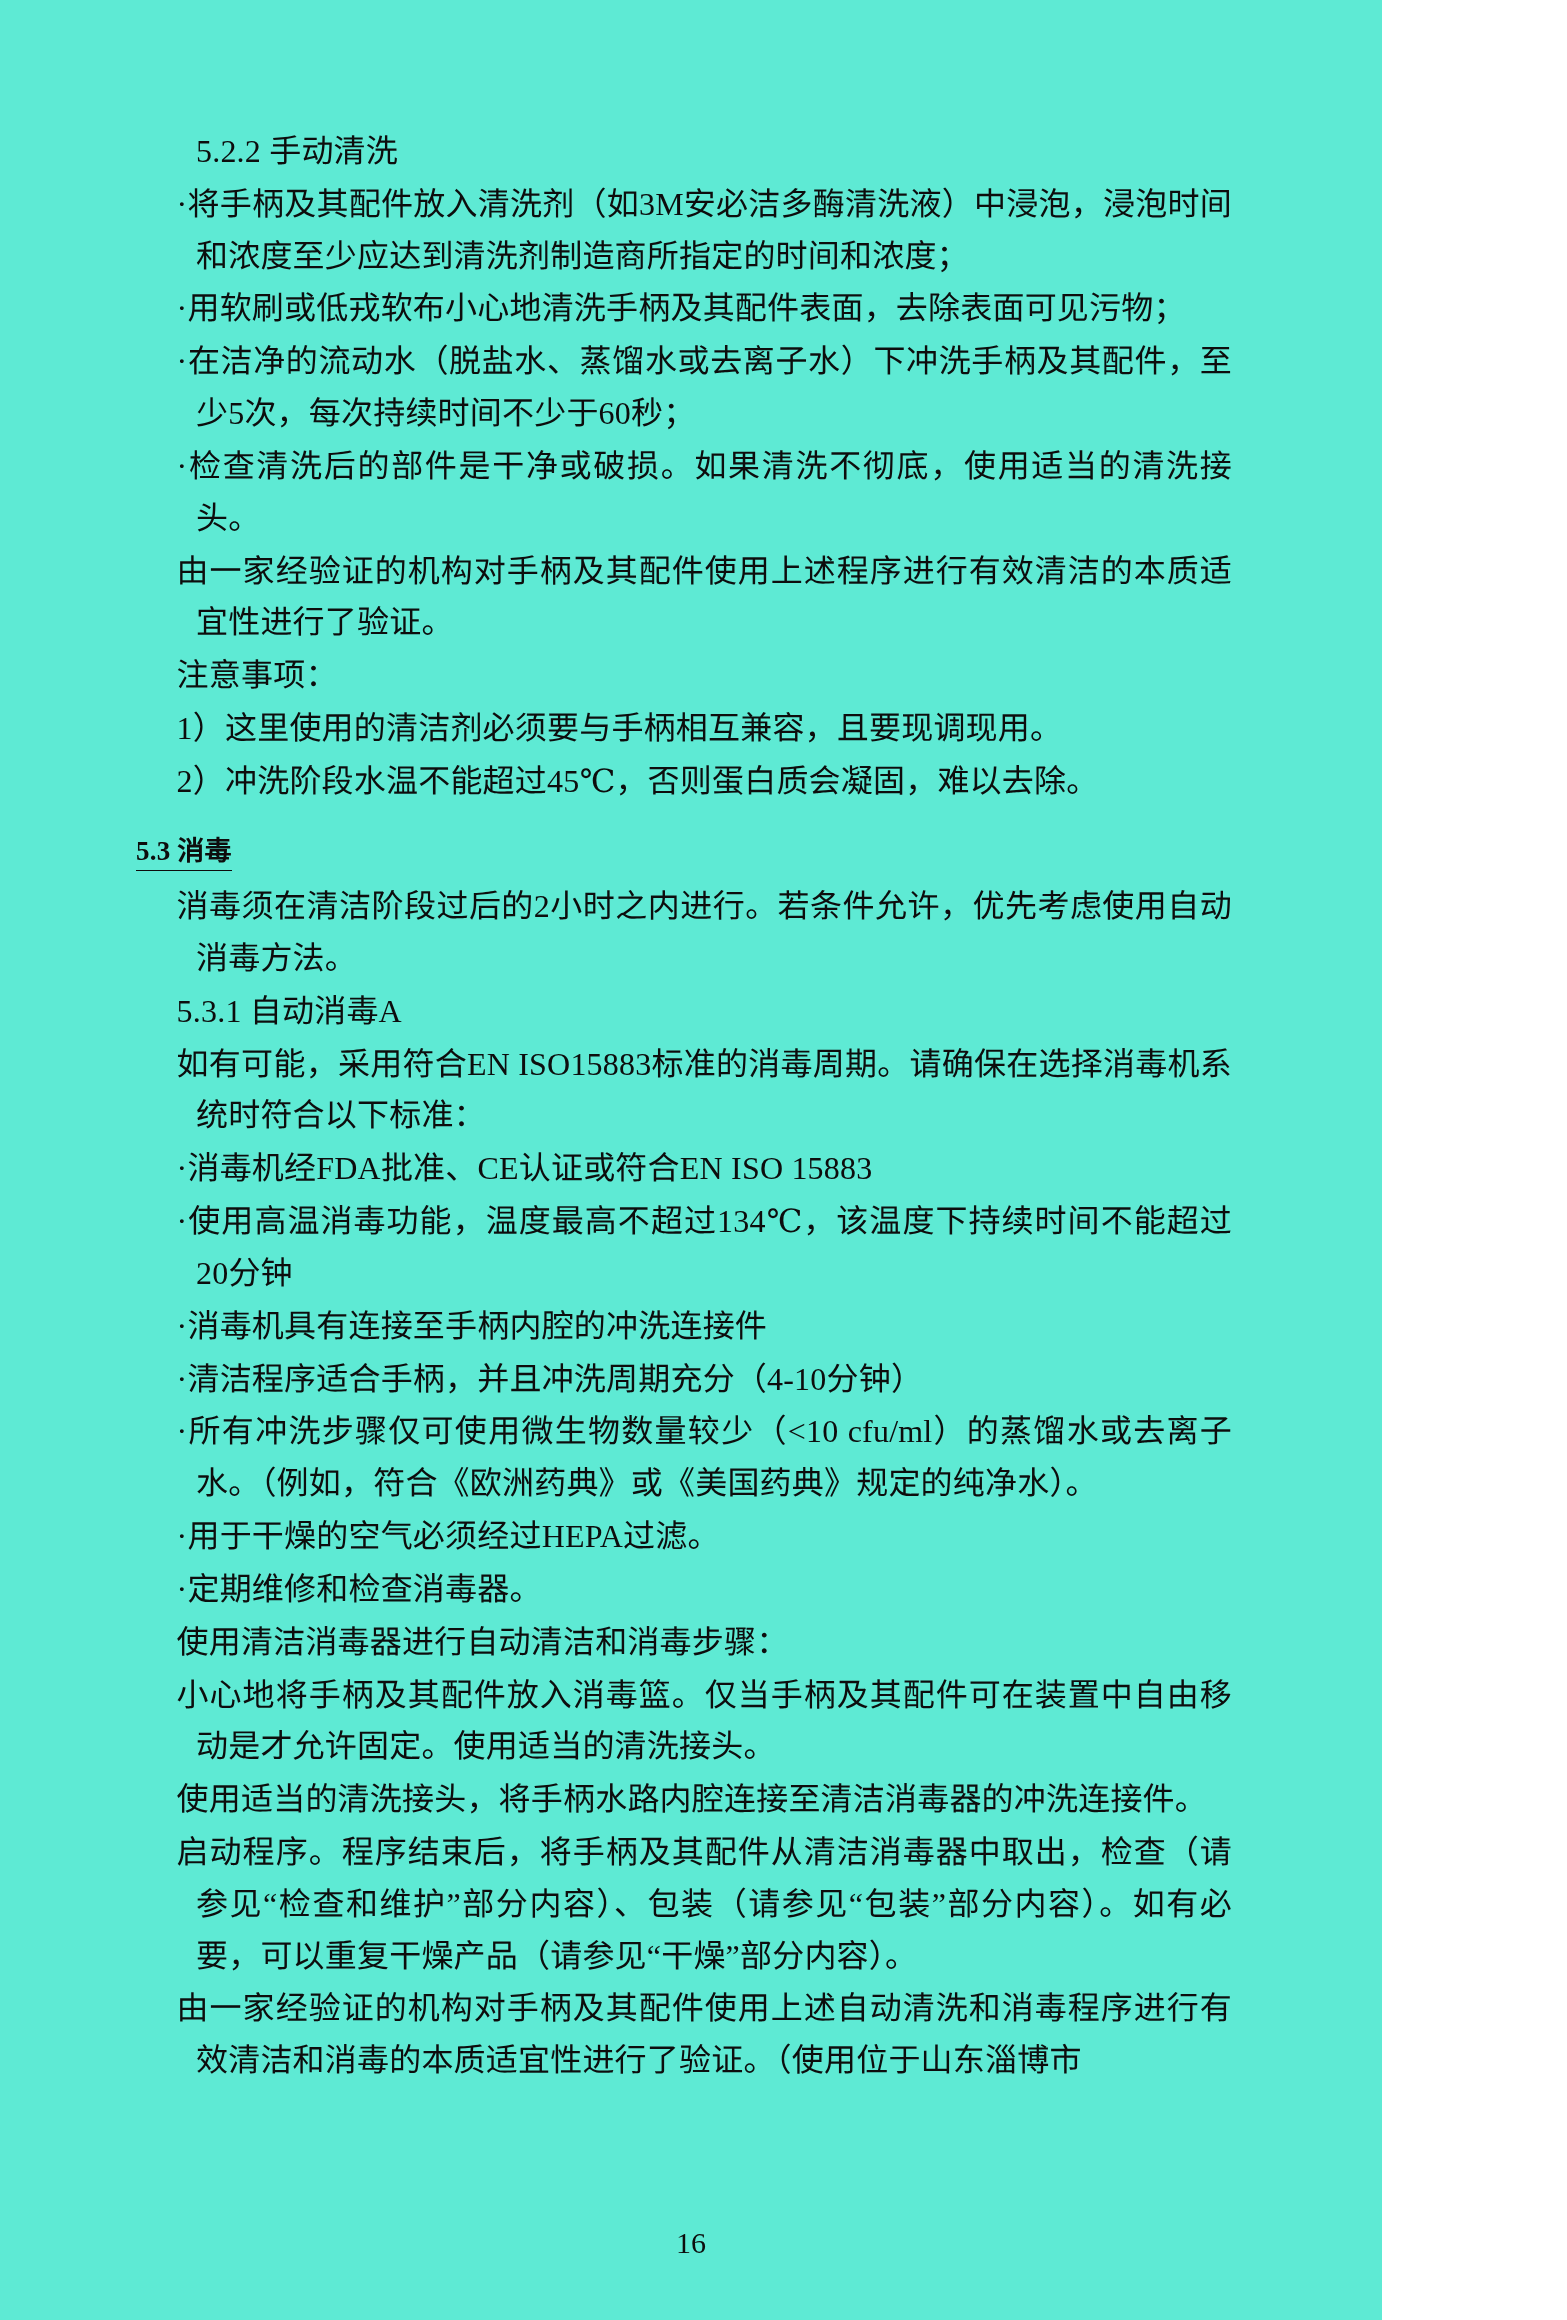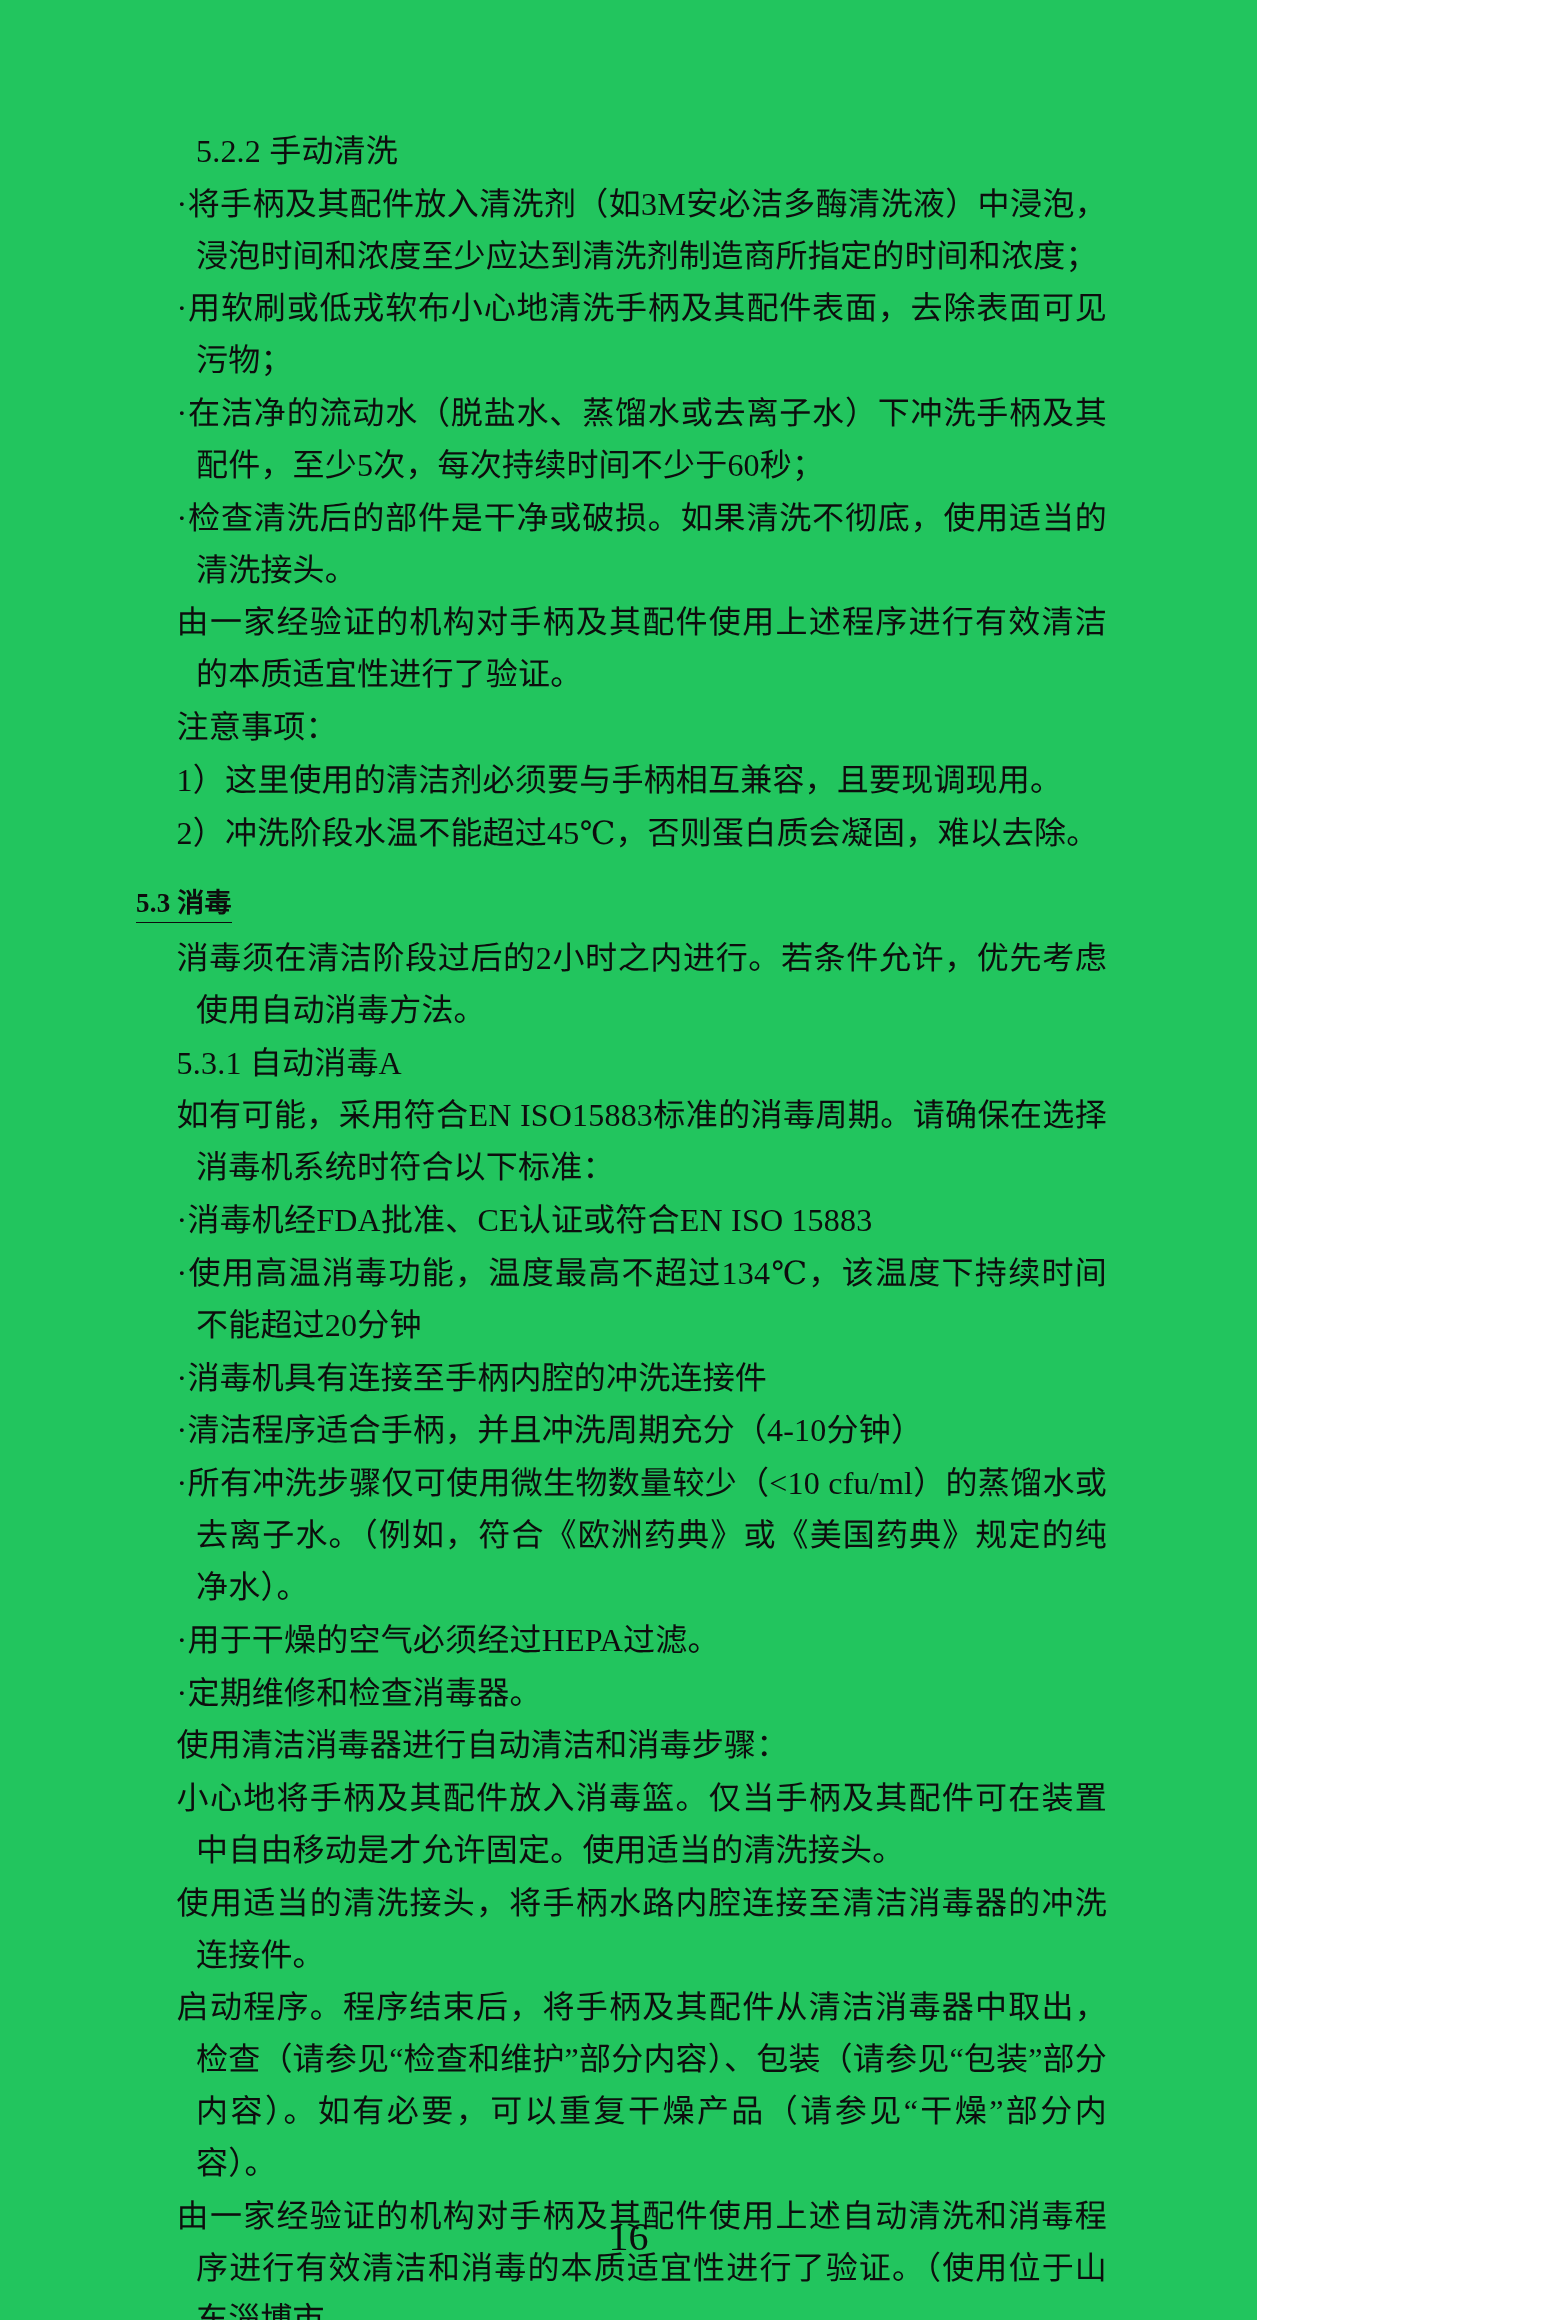--- a/index.html
+++ b/index.html
@@ -8,25 +8,25 @@
     background: #ffffff;
   }
   body {
     width: 1567px;
     height: 2320px;
     font-family: "Liberation Serif", "DejaVu Serif", serif;
     color: #0d0d0d;
   }
   .page {
     position: relative;
-    width: 1257px;
+    width: 1382px;
     height: 2320px;
     box-sizing: border-box;
     padding: 126px 150px 87px 136px;
-    background: #22c55e;
+    background: #5eead4;
   }
   .doc-body {
     font-size: 32px;
     line-height: 1.62;
     text-align: justify;
     letter-spacing: 0.2px;
   }
   .para {
     margin: 0 0 1px 0;
     text-indent: 0;
@@ -49,21 +49,21 @@
   .hang {
     padding-left: 60px;
     text-indent: -19.4px;
   }
   .pagenum {
     position: absolute;
     left: 0;
     right: 0;
     bottom: 60px;
     text-align: center;
-    font-size: 40px;
+    font-size: 30px;
     font-family: "Liberation Serif", "DejaVu Serif", serif;
   }
 </style>
 </head>
 <body>
 
 <div class="page">
   <div class="doc-body">
 
     <p class="para indent1">5.2.2 手动清洗</p>

